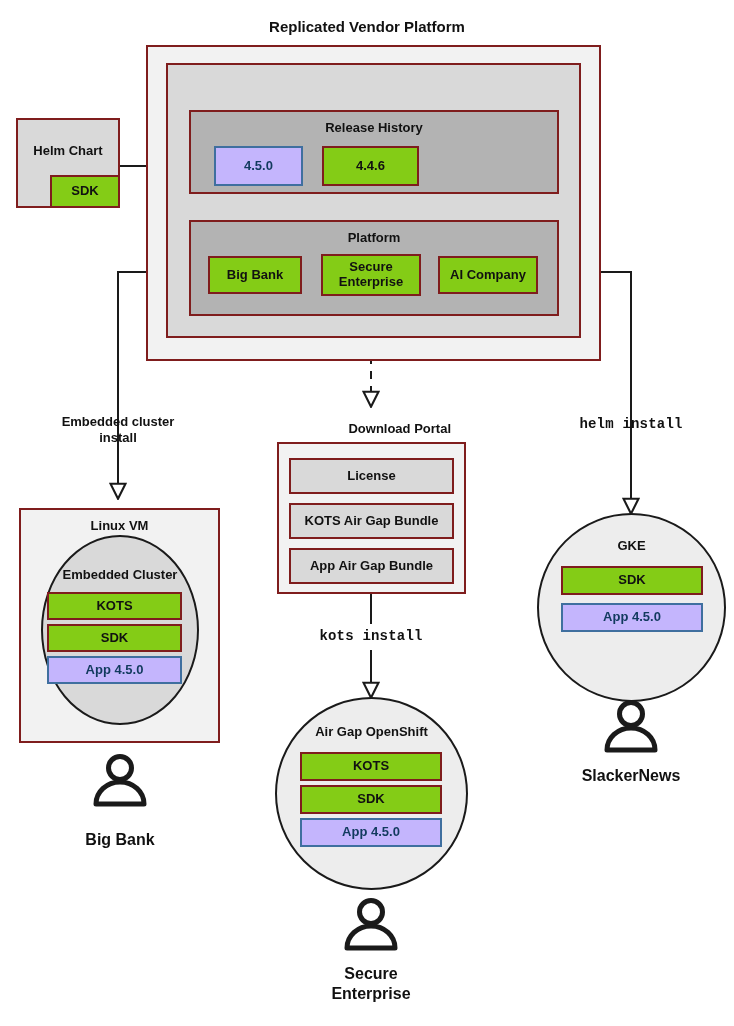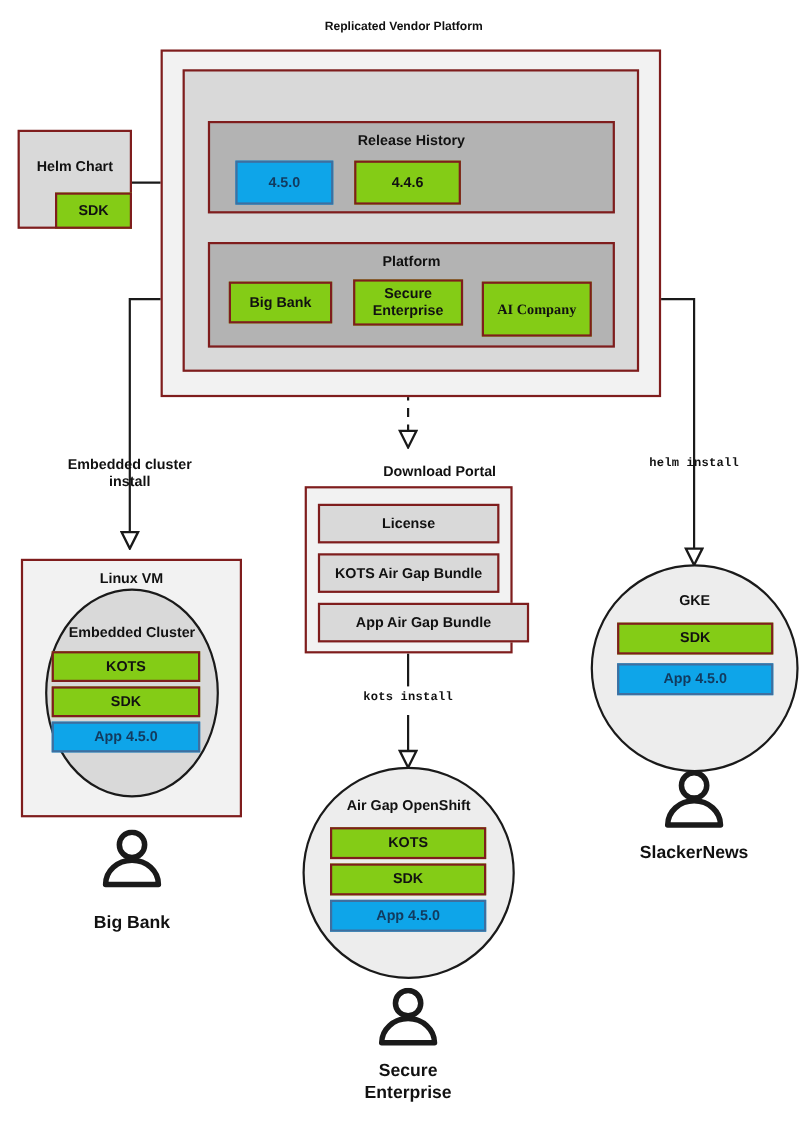--- a/index.html
+++ b/index.html
@@ -38,42 +38,42 @@
     font-weight: bold;
     font-size: 13px;
     line-height: 1.15;
   }
   .container-lvl1 { background: #f2f2f2; }
   .container-lvl2 { background: #d9d9d9; }
   .container-lvl3 { background: #b3b3b3; }
   .box-white { background: #84cc16; }
   .box-gray  { background: #d9d9d9; }
   .box-blue  {
-    background: #0ea5e9;
+    background: #c4b5fd;
     border-color: #3f6f9f;
     color: #123a5e;
   }
   .group-title {
     position: absolute;
     text-align: center;
     font-weight: bold;
     font-size: 13px;
     line-height: 1.2;
   }
   .free-label {
     position: absolute;
     text-align: center;
     font-weight: bold;
     font-size: 13px;
     line-height: 1.25;
   }
   .mono-label {
     font-family: "Liberation Mono", "DejaVu Sans Mono", monospace;
     font-weight: bold;
-    font-size: 11px;
+    font-size: 14px;
     letter-spacing: 0.2px;
   }
   .circle {
     position: absolute;
     box-sizing: border-box;
     border: 2.5px solid #1a1a1a;
     border-radius: 50%;
     background: #ededed;
   }
   .circle-dark { background: #d9d9d9; }
@@ -93,21 +93,21 @@
     font-weight: bold;
     font-size: 16px;
     line-height: 1.25;
     width: 160px;
   }
   .page-title {
     position: absolute;
     width: 100%;
     text-align: center;
     font-weight: bold;
-    font-size: 11px;
+    font-size: 15px;
   }
 </style>
 </head>
 <body>
 
 <div id="diagram-root">
 
   <svg class="layer" viewBox="0 0 734 1026">
     <defs>
       <marker id="arrow-open" viewBox="0 0 12 12" refX="10.5" refY="6" markerWidth="9" markerHeight="9" orient="auto-start-reverse">
@@ -138,40 +138,40 @@
 
   <div class="node box-blue" style="left:214px; top:146px; width:89px; height:40px;">4.5.0</div>
   <div class="node box-white" style="left:322px; top:146px; width:97px; height:40px;">4.4.6</div>
 
   <div class="node container-lvl3" style="left:189px; top:220px; width:370px; height:96px;"></div>
   <div class="group-title" style="left:189px; top:230px; width:370px;">Platform</div>
 
   <div class="node box-white" style="left:208px; top:256px; width:94px; height:38px; white-space:pre-line;">Big Bank</div>
   <div class="node box-white" style="left:321px; top:254px; width:100px; height:42px; white-space:pre-line;">Secure
 Enterprise</div>
-  <div class="node box-white" style="left:438px; top:256px; width:100px; height:50px; white-space:pre-line;font-family:Liberation Serif, serif;">AI Company</div>
+  <div class="node box-white" style="left:438px; top:256px; width:100px; height:38px; white-space:pre-line;">AI Company</div>
 
   <div class="node box-gray" style="left:16px; top:118px; width:104px; height:90px;">
     <span style="position:relative; top:-12px;">Helm Chart</span>
   </div>
   <div class="node box-white" style="left:50px; top:175px; width:70px; height:33px;">SDK</div>
 
   <div class="free-label" style="left:38px; top:414px; width:160px; white-space:pre-line;">Embedded cluster
 install</div>
 
   <div class="free-label mono-label" style="left:551px; top:416px; width:160px;">helm install</div>
 
   <div class="free-label mono-label" style="left:291px; top:628px; width:160px;">kots install</div>
 
   <div class="free-label" style="left:291px; top:421px; width:160px;text-align:right;">Download Portal</div>
 
   <div class="node container-lvl1" style="left:277px; top:442px; width:189px; height:152px;"></div>
   <div class="node box-gray" style="left:289px; top:458px; width:165px; height:36px;">License</div>
   <div class="node box-gray" style="left:289px; top:503px; width:165px; height:36px;">KOTS Air Gap Bundle</div>
-  <div class="node box-gray" style="left:289px; top:548px; width:192px; height:36px;">App Air Gap Bundle</div>
+  <div class="node box-gray" style="left:289px; top:548px; width:165px; height:36px;">App Air Gap Bundle</div>
 
   <div class="node container-lvl1" style="left:19px; top:508px; width:201px; height:235px;"></div>
   <div class="group-title" style="left:19px; top:518px; width:201px;">Linux VM</div>
 
   <div class="circle circle-dark" style="left:41px; top:535px; width:158px; height:190px;"></div>
   <div class="circle-title" style="position:absolute; left:41px; top:567px; width:158px;">Embedded Cluster</div>
 
   <div class="node box-white" style="left:47px; top:592px; width:135px; height:28px;">KOTS</div>
   <div class="node box-white" style="left:47px; top:624px; width:135px; height:28px;">SDK</div>
   <div class="node box-blue" style="left:47px; top:656px; width:135px; height:28px;">App 4.5.0</div>

